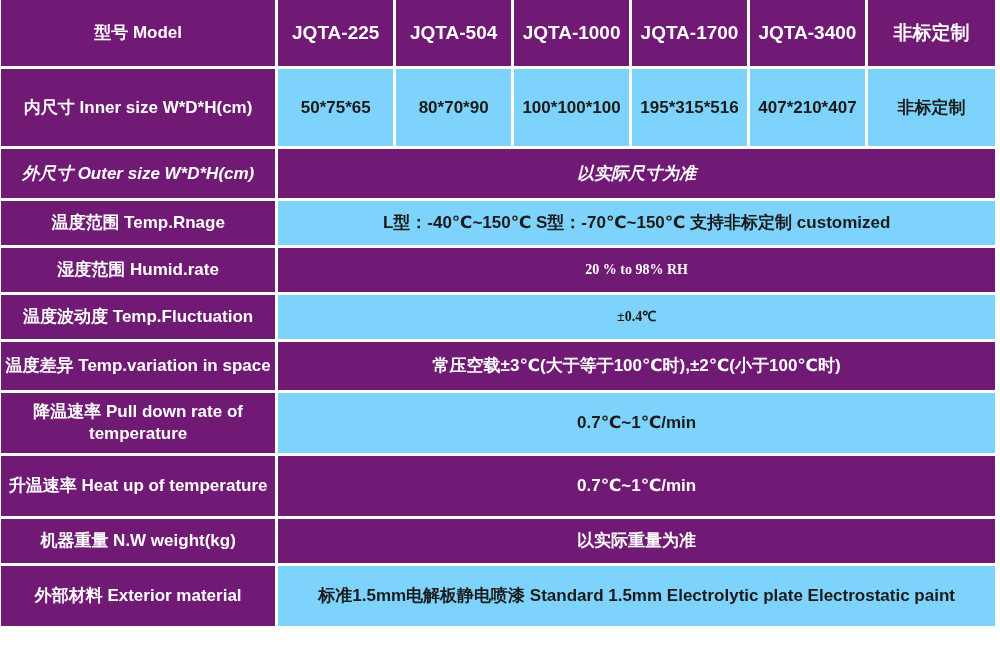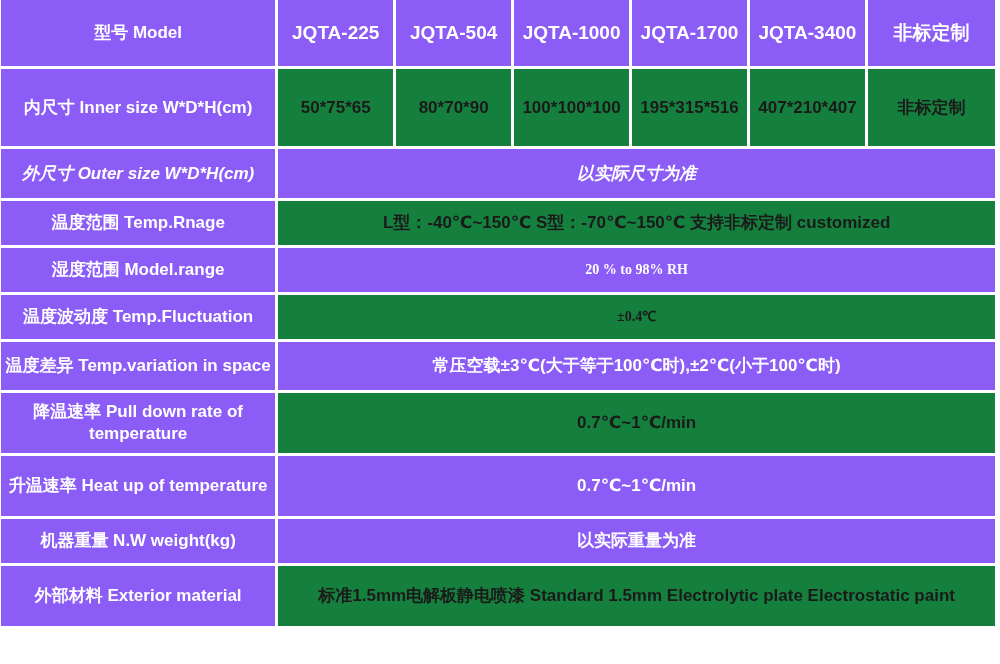--- a/index.html
+++ b/index.html
@@ -29,26 +29,26 @@
     padding: 0 4px;
     text-align: center;
     vertical-align: middle;
     font-weight: bold;
     line-height: 1.28;
     overflow: hidden;
   }
 
   
   .c-blue {
-    background: #8b5cf6;
+    background: #701a75;
     color: #ffffff;
   }
   
   .c-white {
-    background: #15803d;
+    background: #7dd3fc;
     color: #1a1a1a;
   }
 
   
   .label-cell {
     font-size: 17px;
     padding: 0 6px;
   }
 
   
@@ -127,21 +127,21 @@
       <td class="c-blue merged-cell" colspan="6">以实际尺寸为准</td>
     </tr>
 
 
     <tr class="r-temp">
       <td class="c-blue label-cell">温度范围 Temp.Rnage</td>
       <td class="c-white merged-cell" colspan="6">L型：-40℃~150℃   S型：-70℃~150℃  支持非标定制 customized</td>
     </tr>
 
     <tr class="r-humid">
-      <td class="c-blue label-cell">湿度范围 Model.range</td>
+      <td class="c-blue label-cell">湿度范围 Humid.rate</td>
       <td class="c-blue merged-cell big" colspan="6">20 % to 98% RH</td>
     </tr>
 
     <tr class="r-fluct">
       <td class="c-blue label-cell">温度波动度 Temp.Fluctuation</td>
       <td class="c-white merged-cell big" colspan="6">±0.4℃</td>
     </tr>
 
     <tr class="r-var">
       <td class="c-blue label-cell two-line">温度差异 Temp.variation in space</td>

